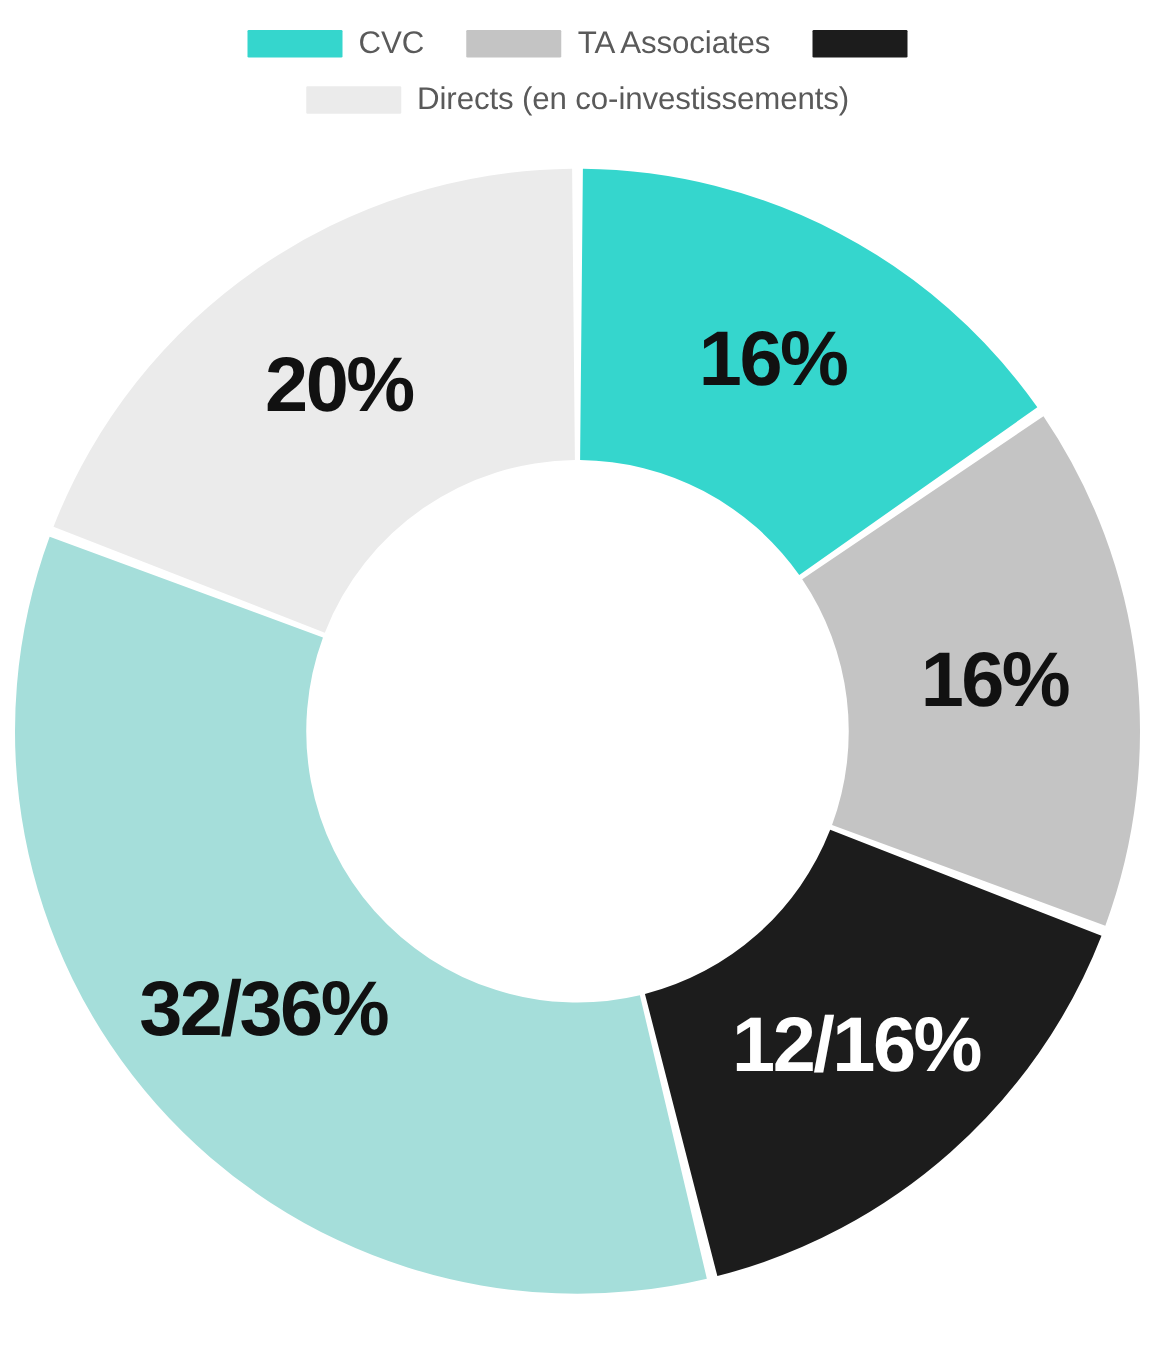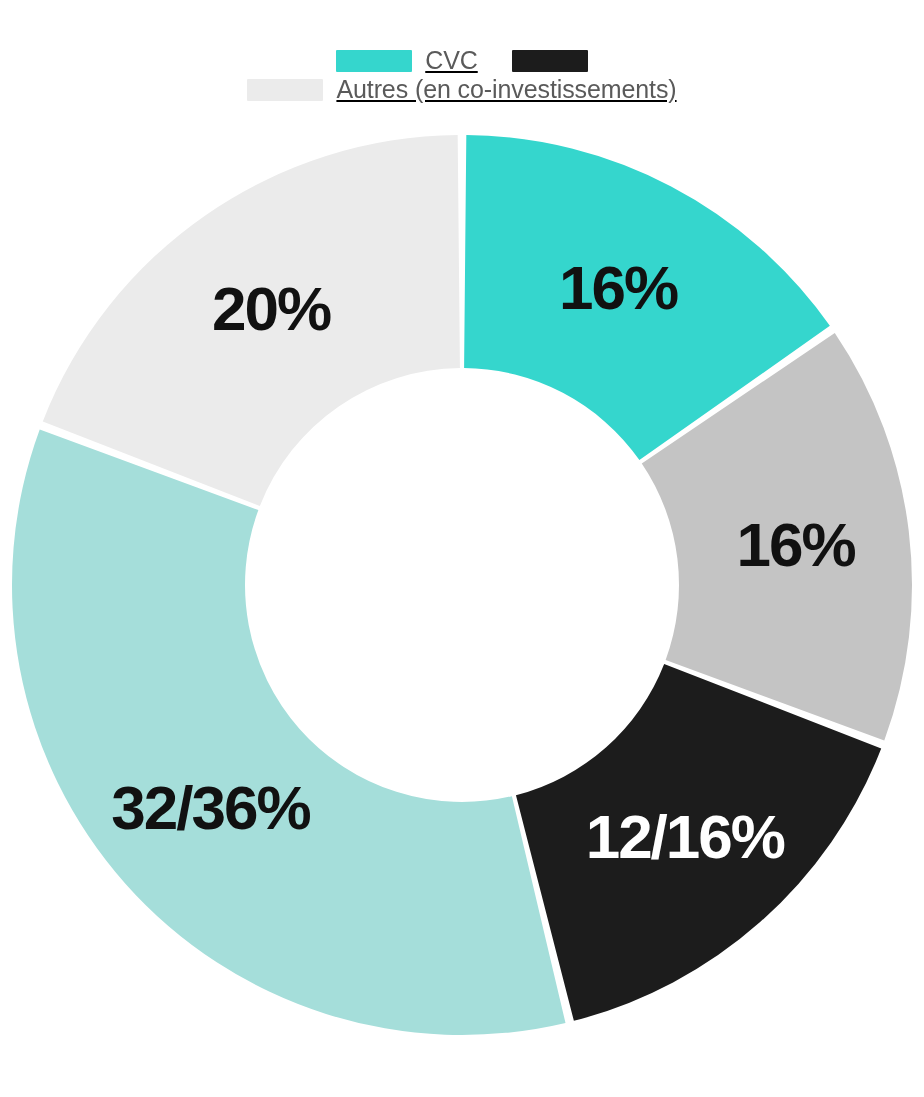--- a/index.html
+++ b/index.html
@@ -19,27 +19,26 @@
     position: relative;
     width: 924px;
     height: 1097px;
     background: #ffffff;
   }
 
   
   .legend {
     position: absolute;
     left: 0;
-    top: 48px;
+    top: 22px;
     width: 924px;
     display: flex;
     flex-direction: column;
     align-items: center;
-    gap: 4px;
-    text-decoration: underline;
+    gap: 20px;
   }
   .legend-row {
     display: flex;
     flex-direction: row;
     align-items: center;
     justify-content: center;
     gap: 34px;
   }
   .legend-item {
     display: flex;
@@ -87,27 +86,31 @@
 
 <div id="chart-root">
 
   <div class="legend">
     <div class="legend-row">
       <div class="legend-item">
         <span class="legend-swatch" style="background: rgb(53, 214, 205);"></span>
         <span class="legend-label">CVC</span>
       </div>
       <div class="legend-item">
+        <span class="legend-swatch" style="background: rgb(196, 196, 196);"></span>
+        <span class="legend-label">TA Associates</span>
+      </div>
+      <div class="legend-item">
         <span class="legend-swatch" style="background: rgb(28, 28, 28);"></span>
       </div>
     </div>
     <div class="legend-row">
       <div class="legend-item">
         <span class="legend-swatch" style="background: rgb(235, 235, 235);"></span>
-        <span class="legend-label">Autres (en co-investissements)</span>
+        <span class="legend-label">Directs (en co-investissements)</span>
       </div>
     </div>
   </div>
 
   <div class="donut-wrap">
     <svg class="donut" viewBox="0 0 924 1097">
       <g id="slice-layer">
           <path d="M 466.31962355808 135.02073286392795 A 450 450 0 0 1 829.8718509771443 325.82766108504217 L 639.3959814712007 460.0213387898981 A 217 217 0 0 0 464.08301847134084 368.00999784771636 Z" fill="#35D6CD"></path>
           <path d="M 834.7795027021336 332.9376220751102 A 450 450 0 0 1 884.2696832677859 740.5259290051783 L 665.6278250424657 659.9980590980526 A 217 217 0 0 0 641.7625601919177 463.44991997844204 Z" fill="#C4C4C4"></path>
           <path d="M 881.2061640200275 748.6037653833612 A 450 450 0 0 1 573.8811903783762 1020.8699338558666 L 515.9515962491281 795.186168103829 A 217 217 0 0 0 664.150527982991 663.8933713070875 Z" fill="#1C1C1C"></path>

